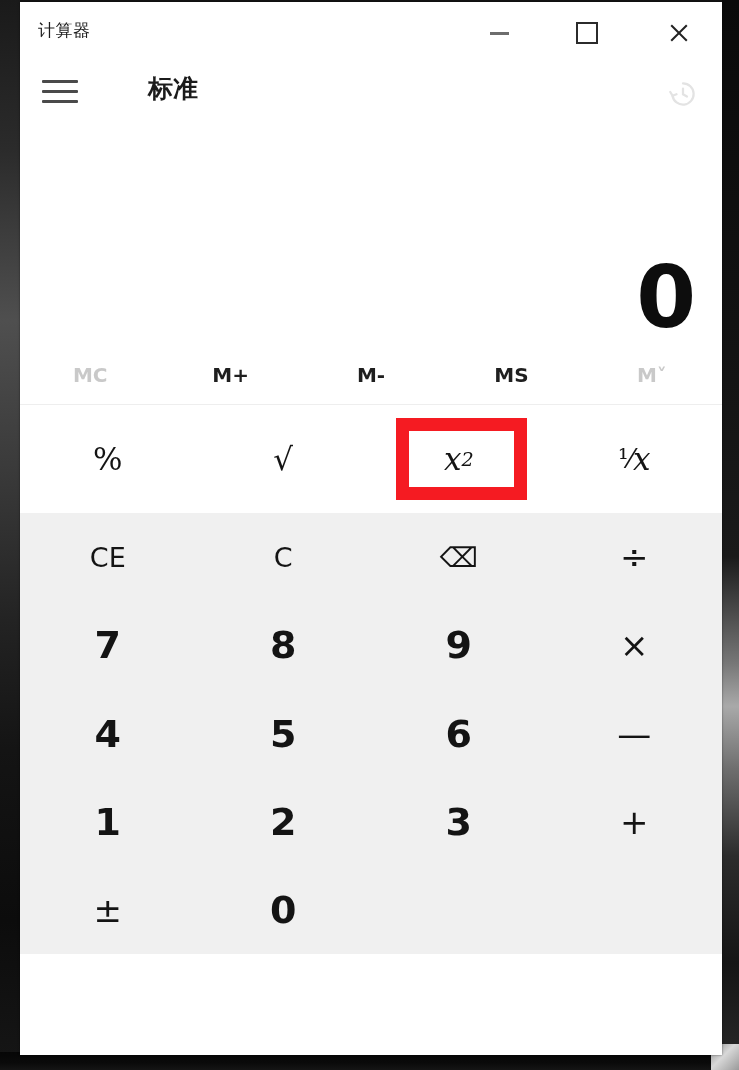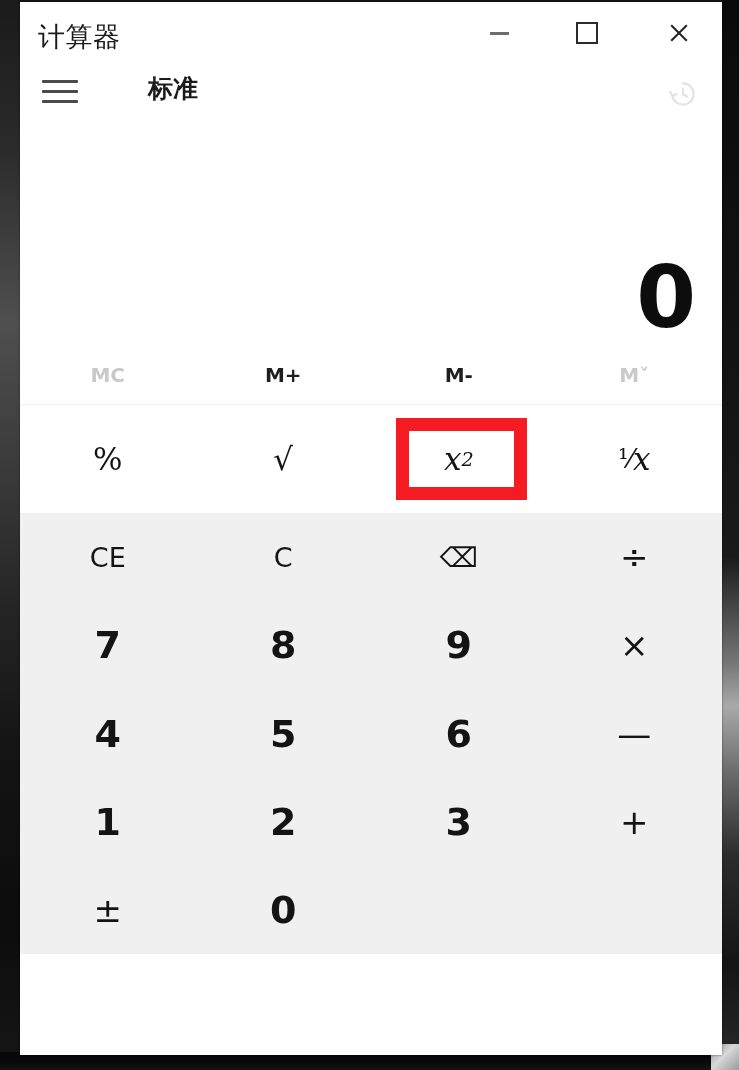--- a/index.html
+++ b/index.html
@@ -73,21 +73,21 @@
   
   .titlebar {
     position: relative;
     height: 62px;
     background: #ffffff;
   }
   .app-title {
     position: absolute;
     left: 18px;
     top: 17px;
-    font-size: 27px;
+    font-size: 17px;
     color: #1b1b1b;
     letter-spacing: .5px;
     font-family: "DejaVu Sans", "Liberation Sans", sans-serif;
   }
   .caption-btn {
     position: absolute;
     top: 0;
     width: 68px;
     height: 62px;
     display: flex;
@@ -295,20 +295,21 @@
     </div>
 
     <div class="display">
       <div class="display-value">0</div>
     </div>
 
     <div class="memory-row">
       <div class="mem-btn disabled">MC</div>
       <div class="mem-btn">M+</div>
       <div class="mem-btn">M-</div>
+      <div class="mem-btn">MS</div>
       <div class="mem-btn disabled">M˅</div>
     </div>
 
     <div class="func-row">
       <div class="func-btn">
         <span>%</span>
       </div>
       <div class="func-btn">
         <span>√</span>
         <span class="highlight-box"></span>

